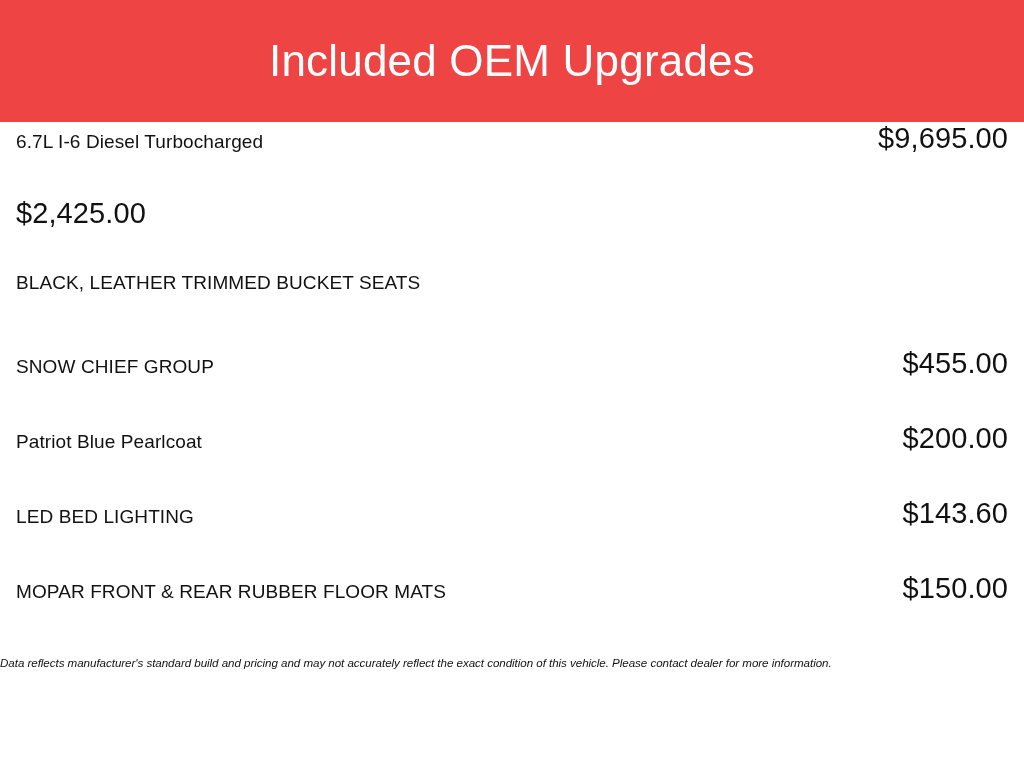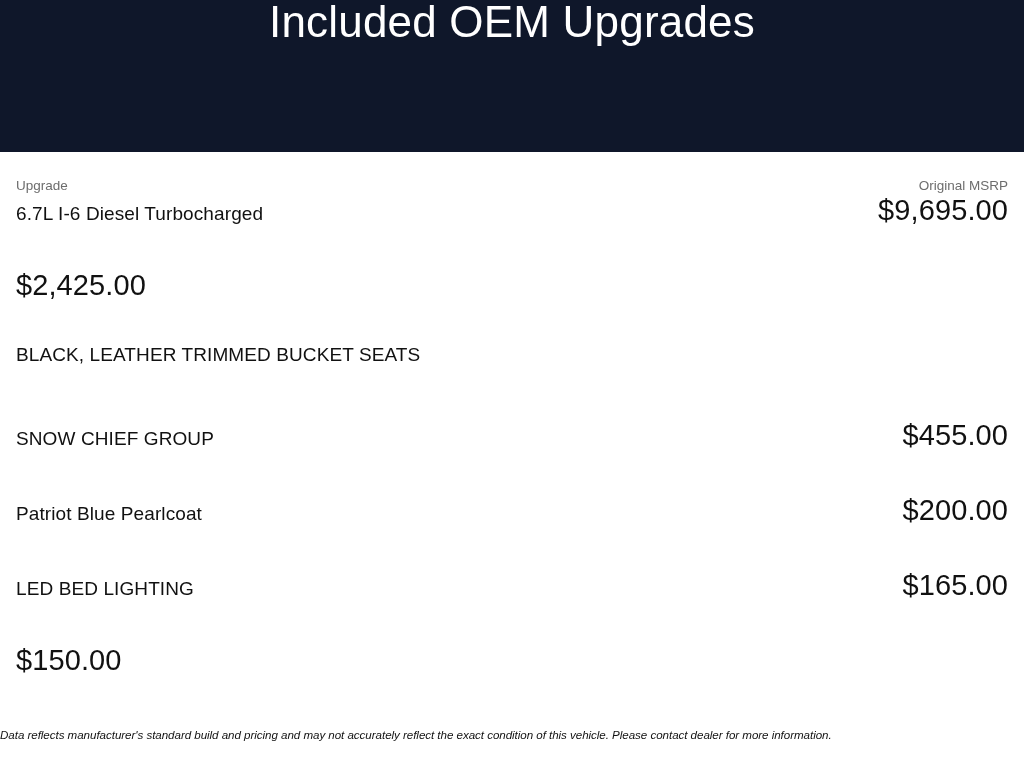--- a/index.html
+++ b/index.html
@@ -16,24 +16,24 @@
     position: relative;
     width: 1024px;
     height: 768px;
     background: #ffffff;
     overflow: hidden;
   }
 
   
   .header-band {
     width: 1024px;
-    height: 152px;
-    background: #0f172a;
+    height: 122px;
+    background: #ef4444;
     display: flex;
-    align-items: flex-start;
+    align-items: center;
     justify-content: center;
   }
 
   .header-title {
     color: #ffffff;
     font-size: 44px;
     font-weight: 300;
     letter-spacing: 0.2px;
     line-height: 1;
     text-align: center;
@@ -108,24 +108,20 @@
 <body>
 
 <div id="page">
 
   <div class="header-band">
     <h1 class="header-title">Included OEM Upgrades</h1>
   </div>
 
   <div class="table-wrap">
 
-    <div class="col-head-row">
-      <span class="col-head">Upgrade</span>
-      <span class="col-head right">Original MSRP</span>
-    </div>
 
     <div class="upgrade-row">
       <span class="row-label">6.7L I-6 Diesel Turbocharged</span>
       <span class="row-price">$9,695.00</span>
     </div>
 
     <div class="upgrade-row">
       <span class="row-price">$2,425.00</span>
     </div>
 
@@ -138,24 +134,25 @@
       <span class="row-price">$455.00</span>
     </div>
 
     <div class="upgrade-row">
       <span class="row-label">Patriot Blue Pearlcoat</span>
       <span class="row-price">$200.00</span>
     </div>
 
     <div class="upgrade-row">
       <span class="row-label">LED BED LIGHTING</span>
-      <span class="row-price">$165.00</span>
+      <span class="row-price">$143.60</span>
     </div>
 
     <div class="upgrade-row">
+      <span class="row-label">MOPAR FRONT &amp; REAR RUBBER FLOOR MATS</span>
       <span class="row-price">$150.00</span>
     </div>
 
   </div>
 
   <div class="footer-note">Data reflects manufacturer's standard build and pricing and may not accurately reflect the exact condition of this vehicle. Please contact dealer for more information.</div>
 
 </div>
 
 </body></html>

